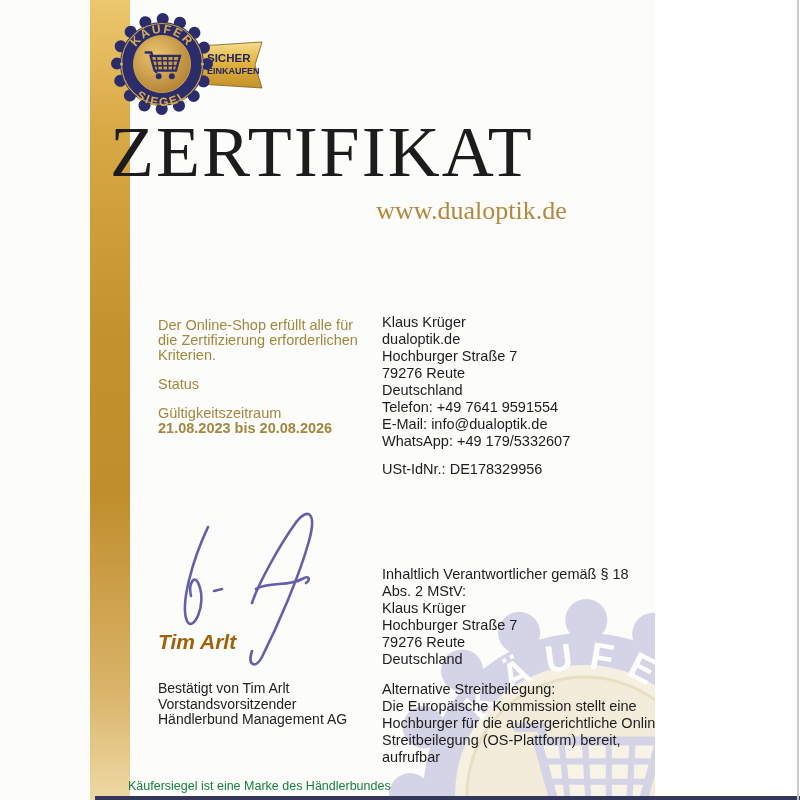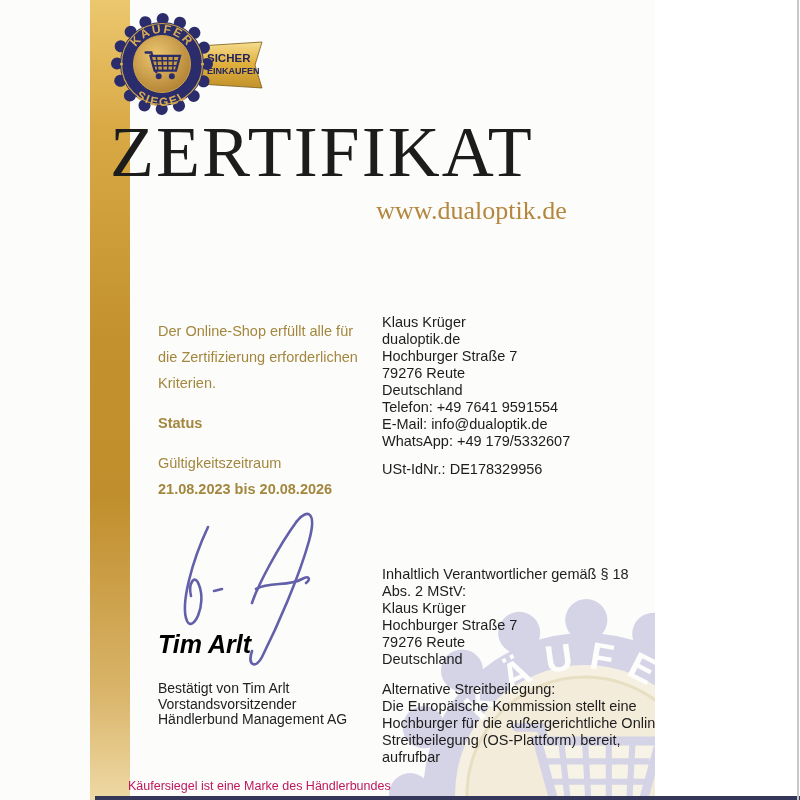--- a/index.html
+++ b/index.html
@@ -6,33 +6,33 @@
   .page{position:relative;width:800px;height:800px;background:#ffffff;overflow:hidden;
         font-family:"Liberation Sans",sans-serif;}
   .paper{position:absolute;left:0;top:0;width:655px;height:800px;background:#fcfcfa;overflow:hidden;}
   .gold-stripe{position:absolute;left:90px;top:0;width:40px;height:800px;
     background:linear-gradient(180deg,#ecc76e 0%,#d9a946 16%,#c3922e 42%,#c08e2c 62%,#d9b368 86%,#eed9a4 100%);}
   .badge{position:absolute;left:104px;top:12px;width:165px;height:115px;}
   .title{position:absolute;left:110px;top:116px;width:590px;text-align:left;
     font-family:"Liberation Serif",serif;font-size:72px;letter-spacing:2px;color:#1c1c1c;line-height:72px;}
   .subtitle{position:absolute;left:320px;top:196px;width:303px;text-align:center;
     font-family:"Liberation Serif",serif;font-size:26px;color:#b5873e;}
-  .left-col{position:absolute;left:158px;top:318px;width:215px;font-size:14.5px;line-height:26px;color:#a3873f;}
+  .left-col{position:absolute;left:158px;top:318px;width:215px;font-size:14.5px;line-height:15px;color:#a3873f;}
   .left-col .blk{margin-bottom:14px;}
-  .bold{font-weight:bold;}
+  .bold{font-weight:normal;}
   .green{color:#1f7d1f;font-weight:bold;}
   .gold-bold{color:#a3873f;font-weight:bold;}
   .right-col{position:absolute;left:382px;top:314px;width:280px;font-size:14.5px;line-height:17px;color:#1d1d1d;}
   .vat{margin-top:11px;}
   .block2{position:absolute;left:382px;top:530px;width:290px;font-size:14.5px;line-height:17px;color:#1d1d1d;margin-top:36px;}
   .block3{position:absolute;left:382px;top:681px;width:290px;font-size:14.5px;line-height:17px;color:#1d1d1d;}
   .signature{position:absolute;left:150px;top:505px;width:180px;height:175px;}
-  .signer-name{position:absolute;left:158px;top:630px;font-size:25px;font-weight:bold;font-style:italic;color:#000000;}
+  .signer-name{position:absolute;left:158px;top:630px;font-size:21px;font-weight:bold;font-style:italic;color:#a16207;}
   .confirm{position:absolute;left:158px;top:681px;font-size:14px;line-height:15.5px;color:#222;}
-  .footnote{position:absolute;left:128px;top:779px;font-size:12.5px;color:#be185d;}
+  .footnote{position:absolute;left:128px;top:779px;font-size:12.5px;color:#15803d;}
   .watermark{position:absolute;left:330px;top:585px;width:420px;height:260px;opacity:0.55;}
   .bottom-bar{position:absolute;left:95px;top:796px;width:705px;height:4px;background:#34365a;}
   .right-border{position:absolute;left:797px;top:0;width:2px;height:800px;background:#c9c9c9;}
 </style>
 </head>
 <body>
 
 <div class="page">
   <div class="paper">
 

